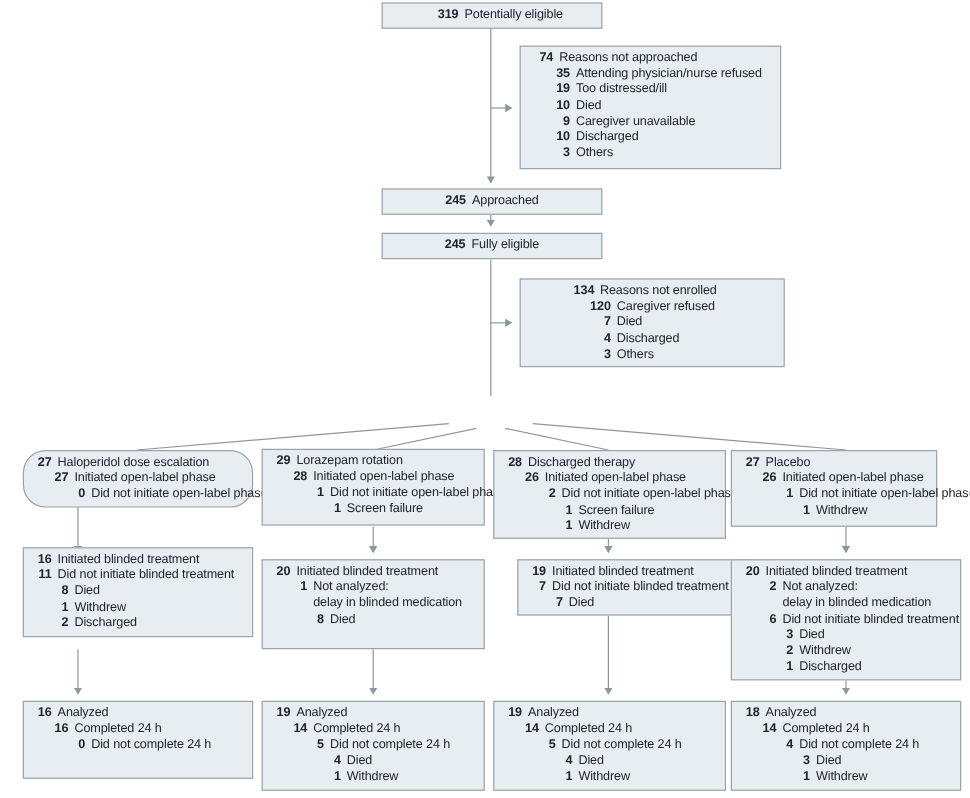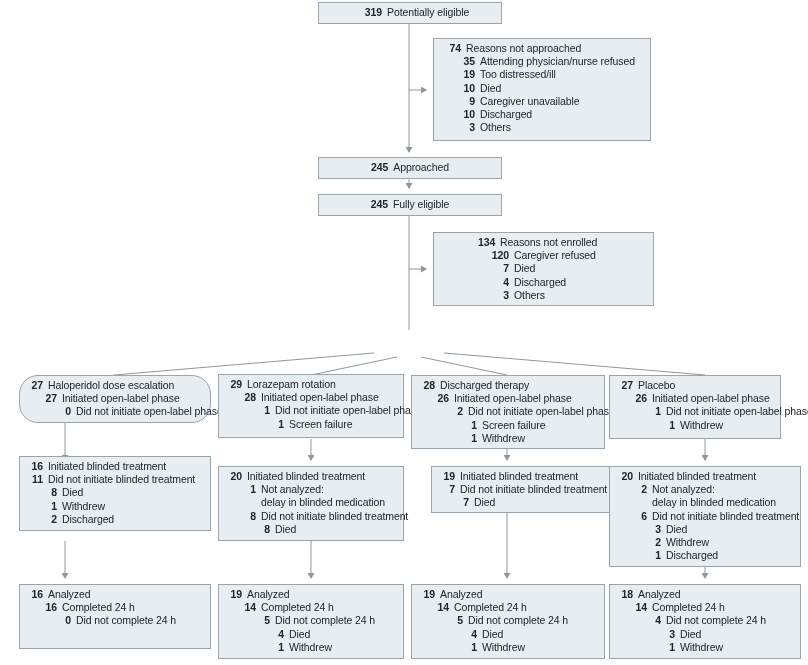--- a/index.html
+++ b/index.html
@@ -124,21 +124,20 @@
   <div class="box" style="left:218px;top:374px;width:186px;height:64px;">
       <div class="fl lvl0"><span class="num">29</span><span class="txt">Lorazepam rotation</span></div>
       <div class="fl lvl1"><span class="num">28</span><span class="txt">Initiated open-label phase</span></div>
       <div class="fl lvl2"><span class="num">1</span><span class="txt">Did not initiate open-label phase</span></div>
       <div class="fl lvl3"><span class="num">1</span><span class="txt">Screen failure</span></div>
     </div>
   <div class="box" style="left:218px;top:466px;width:186px;height:75px;">
       <div class="fl lvl0"><span class="num">20</span><span class="txt">Initiated blinded treatment</span></div>
       <div class="fl lvl1"><span class="num">1</span><span class="txt">Not analyzed:</span></div>
       <div class="fl lvl1"><span class="num"></span><span class="txt">delay in blinded medication</span></div>
-      <div class="fl lvl1"><span class="num">8</span><span class="txt">Did not initiate blinded treatment</span></div>
       <div class="fl lvl2"><span class="num">8</span><span class="txt">Died</span></div>
     </div>
   <div class="box" style="left:218px;top:584px;width:186px;height:75px;">
       <div class="fl lvl0"><span class="num">19</span><span class="txt">Analyzed</span></div>
       <div class="fl lvl1"><span class="num">14</span><span class="txt">Completed 24 h</span></div>
       <div class="fl lvl2"><span class="num">5</span><span class="txt">Did not complete 24 h</span></div>
       <div class="fl lvl3"><span class="num">4</span><span class="txt">Died</span></div>
       <div class="fl lvl3"><span class="num">1</span><span class="txt">Withdrew</span></div>
     </div>
 

